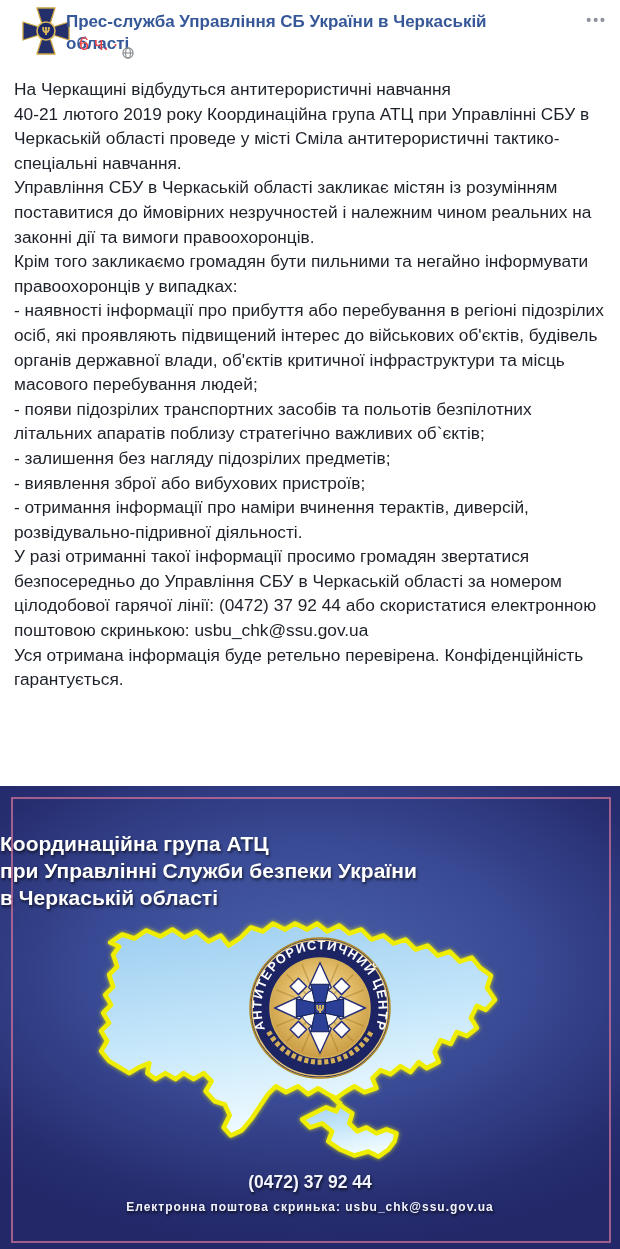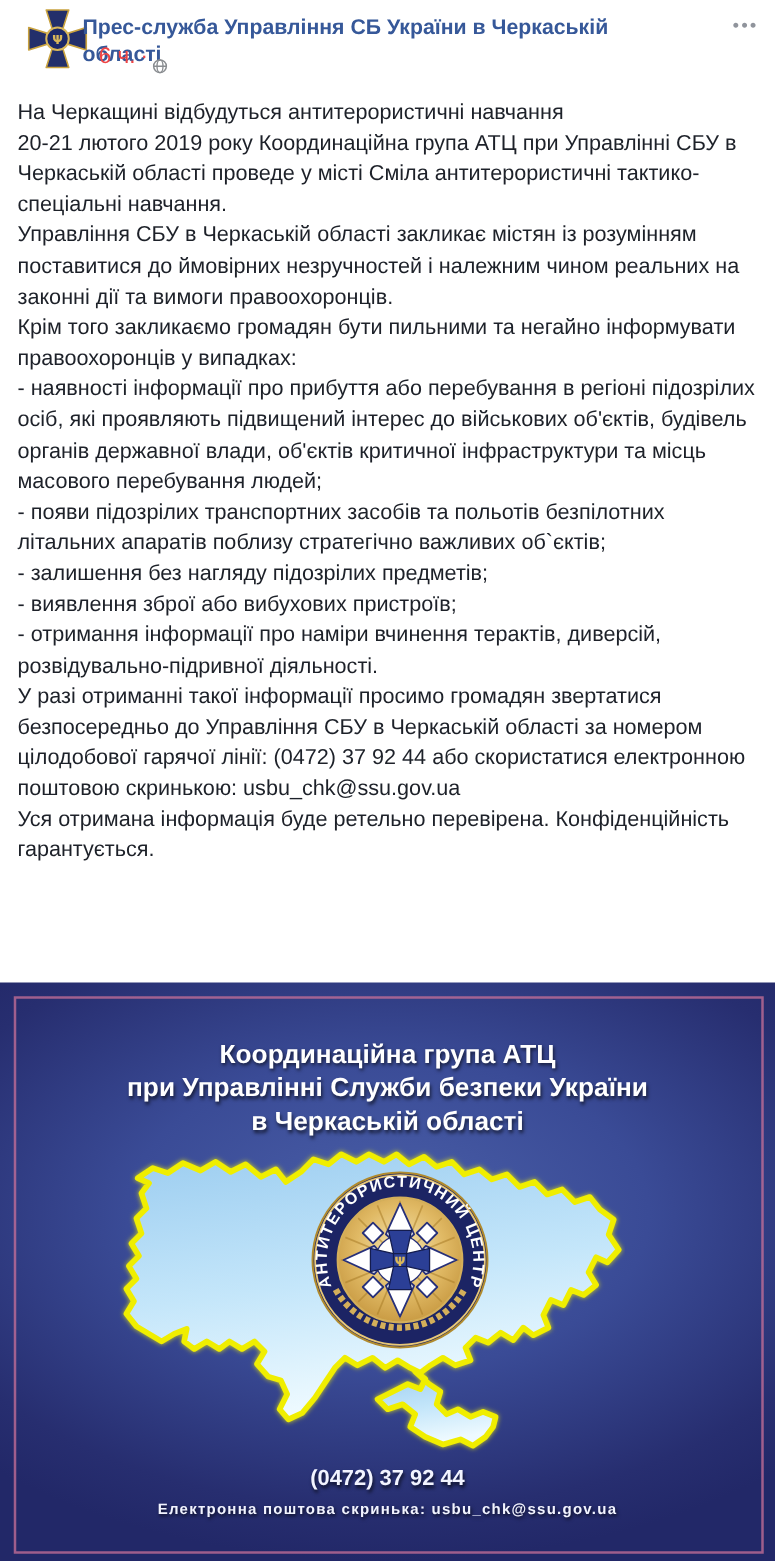--- a/index.html
+++ b/index.html
@@ -42,21 +42,21 @@
     background:
       radial-gradient(ellipse 75% 60% at 50% 40%, #4a5fa8 0%, #3a4b96 45%, #272e70 85%, #222868 100%);
   }
   .image-frame {
     position:absolute; left:11px; top:11px; right:9px; bottom:6px;
     border:2px solid rgba(202,112,152,0.75);
     pointer-events:none;
   }
   .img-title {
     position:absolute; left:0; top:44px; width:100%;
-    text-align:center; color:#ffffff; font-weight:bold;
+    text-align:left; color:#ffffff; font-weight:bold;
     font-size:21px; line-height:27px;
     text-shadow:1px 2px 3px rgba(0,0,0,0.65);
   }
   .map-svg { position:absolute; left:76px; top:128px; }
   .emblem-svg { position:absolute; left:248px; top:150px; }
   .img-footer {
     position:absolute; left:0; top:384px; width:100%;
     text-align:center; color:#f2f4ff; font-weight:bold;
     font-size:17.5px; line-height:25px;
     text-shadow:1px 2px 3px rgba(0,0,0,0.7);
@@ -92,21 +92,21 @@
       <line x1="0.9" y1="6" x2="11.1" y2="6" stroke="#8a8d91" stroke-width="1.1"></line>
       <ellipse cx="6" cy="6" rx="2.4" ry="5.1" fill="none" stroke="#8a8d91" stroke-width="1.1"></ellipse>
     </svg>
   </span>
 </div>
 
 <div class="more-menu">•••</div>
 
 <div class="post-text">
     <div class="post-par">На Черкащині відбудуться антитерористичні навчання</div>
-    <div class="post-par">20-21 лютого 2019 року Координаційна група АТЦ при Управлінні СБУ в Черкаській області проведе у місті Сміла антитерористичні тактико-спеціальні навчання.</div>
+    <div class="post-par">40-21 лютого 2019 року Координаційна група АТЦ при Управлінні СБУ в Черкаській області проведе у місті Сміла антитерористичні тактико-спеціальні навчання.</div>
     <div class="post-par">Управління СБУ в Черкаській області закликає містян із розумінням поставитися до ймовірних незручностей і належним чином реальних на законні дії та вимоги правоохоронців.</div>
     <div class="post-par">Крім того закликаємо громадян бути пильними та негайно інформувати правоохоронців у випадках:</div>
     <div class="post-par">- наявності інформації про прибуття або перебування в регіоні підозрілих осіб, які проявляють підвищений інтерес до військових об'єктів, будівель органів державної влади, об'єктів критичної інфраструктури та місць масового перебування людей;</div>
     <div class="post-par">- появи підозрілих транспортних засобів та польотів безпілотних літальних апаратів поблизу стратегічно важливих об`єктів;</div>
     <div class="post-par">- залишення без нагляду підозрілих предметів;</div>
     <div class="post-par">- виявлення зброї або вибухових пристроїв;</div>
     <div class="post-par">- отримання інформації про наміри вчинення терактів, диверсій, розвідувально-підривної діяльності.</div>
     <div class="post-par">У разі отриманні такої інформації просимо громадян звертатися безпосередньо до Управління СБУ в Черкаській області за номером цілодобової гарячої лінії: (0472) 37 92 44 або скористатися електронною поштовою скринькою: usbu_chk@ssu.gov.ua</div>
     <div class="post-par">Уся отримана інформація буде ретельно перевірена. Конфіденційність гарантується.</div>
   </div>

